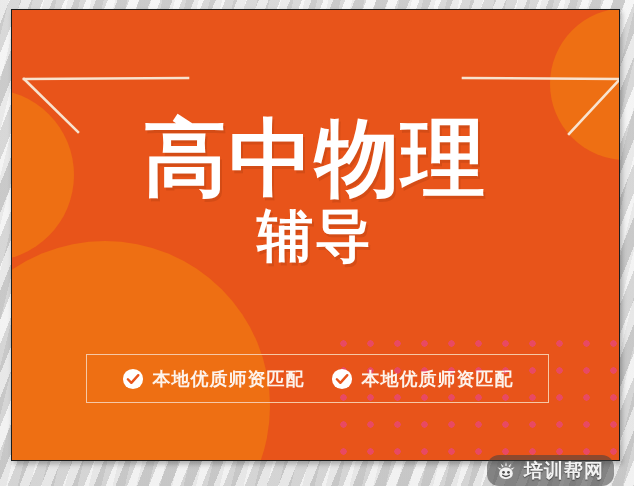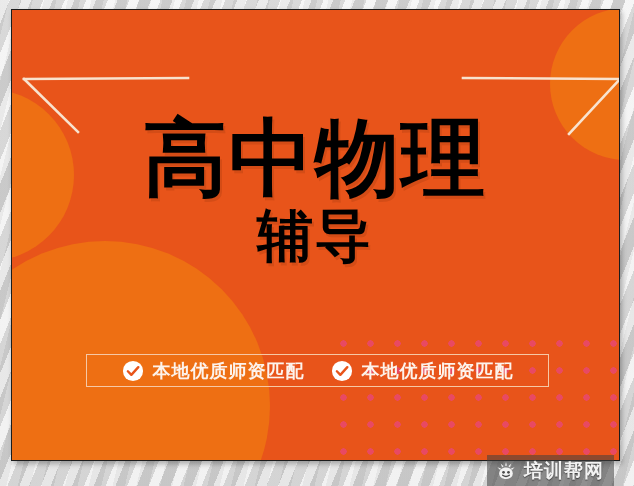--- a/index.html
+++ b/index.html
@@ -78,38 +78,38 @@
   #bracket-left  { left: 2px;   top: 52px; }
   #bracket-right { left: 440px; top: 52px; }
 
   
   #headline {
     position: absolute;
     left: 0;
     top: 107px;
     width: 606px;
     text-align: center;
-    color: #000000;
+    color: #ffffff;
     font-family: "DejaVu Sans", "Liberation Sans", sans-serif;
     font-weight: bold;
     line-height: 0.98;
     letter-spacing: 2px;
     text-shadow: 2px 3px 0 rgba(150,52,13,0.25);
     user-select: none;
   }
   #title-line-1 { font-size: 84px; display: block; }
   #title-line-2 { font-size: 56px; display: block; margin-top: 10px; }
 
   
   #badge-bar {
     position: absolute;
     left: 74px;
     top: 344px;
     width: 463px;
-    height: 33px;
+    height: 49px;
     border: 1px solid #f6c8a6;
     box-sizing: border-box;
     display: flex;
     align-items: center;
     justify-content: center;
     gap: 26px;
   }
   .badge {
     display: flex;
     align-items: center;
@@ -134,21 +134,21 @@
   #watermark {
     position: absolute;
     left: 487px;
     top: 455px;
     height: 31px;
     display: flex;
     align-items: center;
     gap: 7px;
     padding: 0 10px 0 8px;
     background: rgba(64,64,64,0.55);
-    border-radius: 0;
+    border-radius: 12px;
   }
   #watermark-icon { width: 22px; height: 22px; display: block; }
   #watermark-text {
     color: #f2f2f2;
     font-size: 19px;
     font-weight: bold;
     letter-spacing: 1px;
     font-family: "DejaVu Sans", "Liberation Sans", sans-serif;
     text-shadow: 0 1px 1px rgba(0,0,0,0.5);
   }

